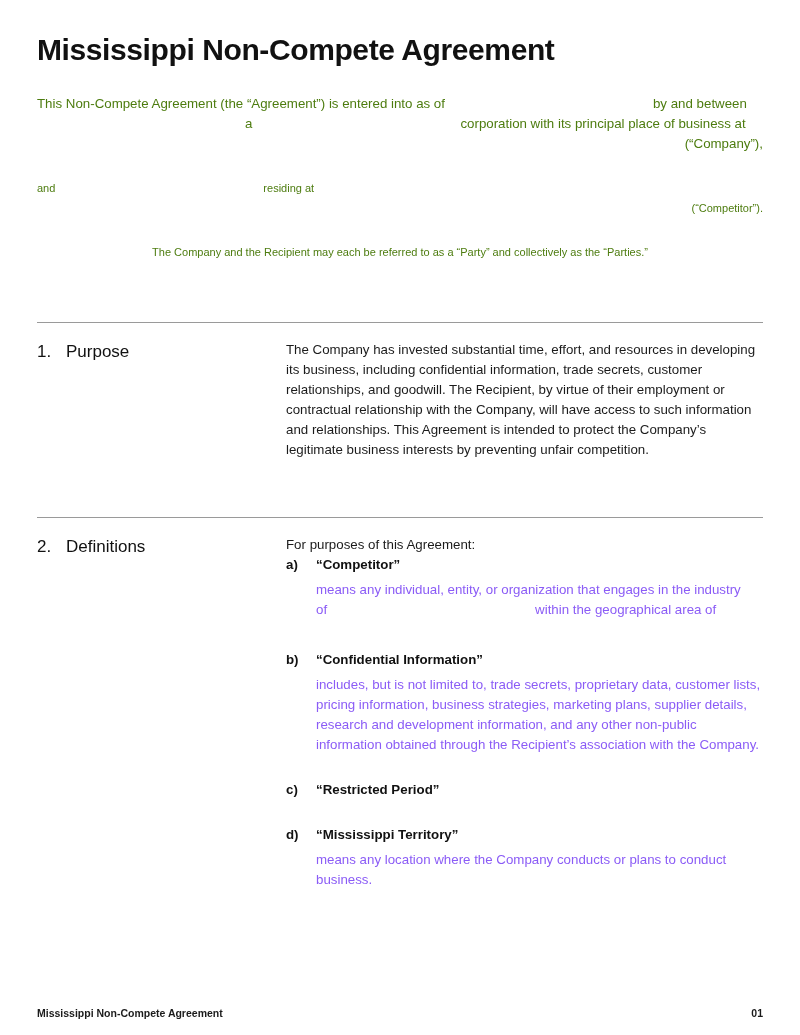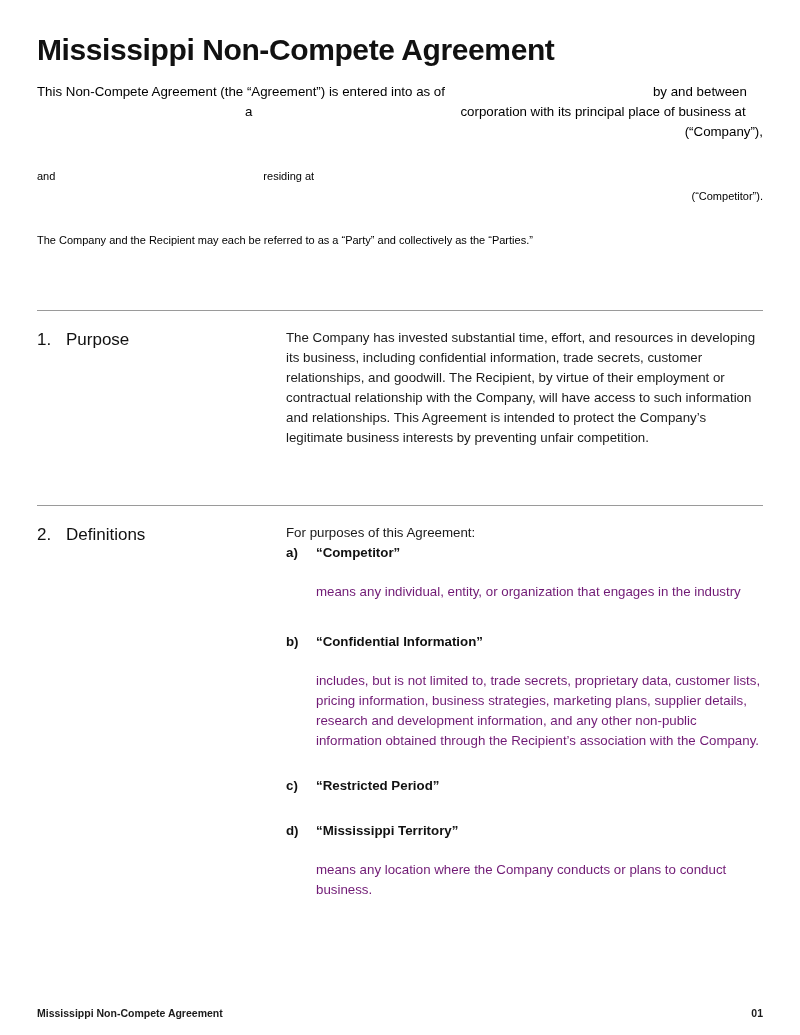--- a/index.html
+++ b/index.html
@@ -35,24 +35,25 @@
     font-weight: 700;
     letter-spacing: -0.4px;
     color: #111111;
     margin: 0;
     padding-top: 30px;
     line-height: 40px;
   }
 
   
   .intro {
-    margin-top: 12px;
+    margin-top: 24px;
     font-size: 13.3px;
     line-height: 20px;
-    color: #000000;
+    color: #4d7c0f;
+    text-align: center;
   }
   .intro-line {
     display: flex;
     align-items: baseline;
     white-space: pre;
     min-height: 20px;
   }
   .intro-line.right {
     justify-content: flex-end;
   }
@@ -121,23 +122,23 @@
     line-height: 20px;
     color: #111111;
   }
   .def-letter {
     width: 30px;
     flex: 0 0 30px;
     font-weight: 700;
   }
   .def-text {
     margin-left: 30px;
-    margin-top: 19px;
+    margin-top: 5px;
     font-weight: 400;
-    color: #701a75;
+    color: #8b5cf6;
   }
   .def-text .line {
     display: flex;
     align-items: baseline;
     white-space: pre;
   }
 
   
   .footer {
     position: absolute;
@@ -218,20 +219,25 @@
 
         <div class="def-item">
           <div class="def-head">
             <span class="def-letter">a)</span>
             <span>“Competitor”</span>
           </div>
           <div class="def-text">
             <div class="line">
               <span>means any individual, entity, or organization that engages in the industry</span>
             </div>
+            <div class="line">
+              <span>of</span>
+              <span class="blank blank-xl"></span>
+              <span>within the geographical area of</span>
+            </div>
           </div>
         </div>
 
         <div class="def-item" style="margin-top:30px;">
           <div class="def-head">
             <span class="def-letter">b)</span>
             <span>“Confidential Information”</span>
           </div>
           <div class="def-text">includes, but is not limited to, trade secrets, proprietary data, customer lists, pricing information, business strategies, marketing plans, supplier details, research and development information, and any other non-public information obtained through the Recipient’s association with the Company.</div>
         </div>

